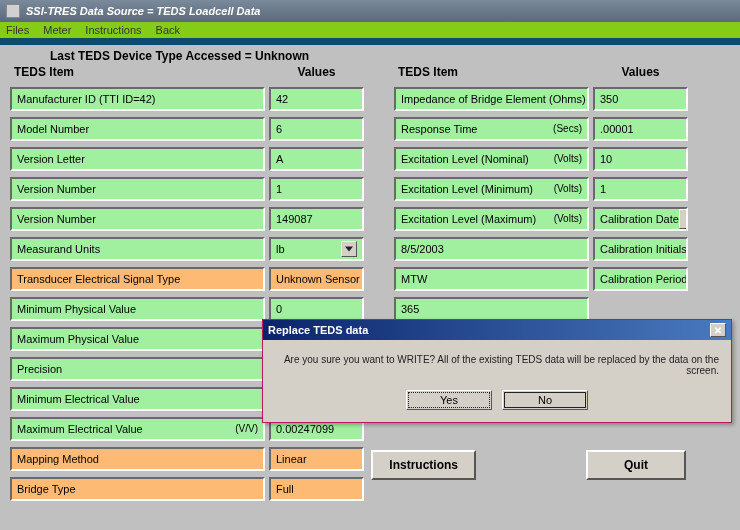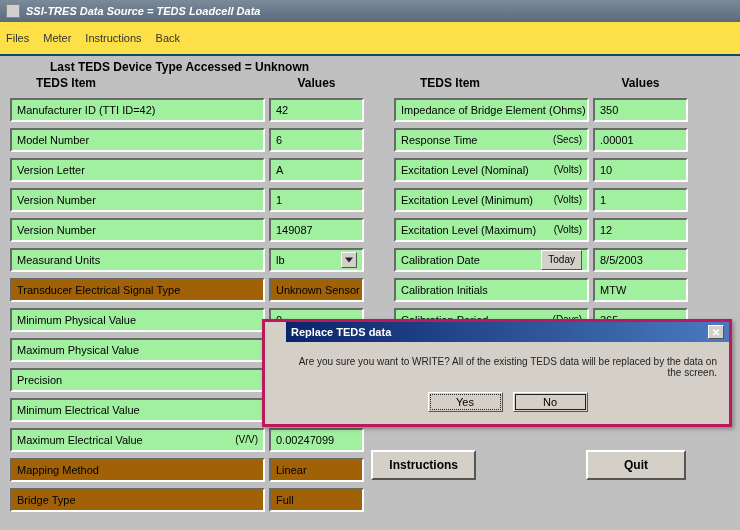--- a/index.html
+++ b/index.html
@@ -23,27 +23,27 @@
     font-size: 11px;
     font-weight: bold;
     font-style: italic;
   }
   .titlebar-icon {
     width: 14px; height: 14px;
     background: #d0d0d0;
     border: 1px solid #888;
   }
   .menubar {
-    background: #fde047;
-    padding: 10px 6px;
+    background: #84cc16;
+    padding: 2px 6px;
     display: flex;
     gap: 14px;
     color: #333;
     font-size: 11px;
-    border-bottom: 2px solid #0c4a6e;
+    border-bottom: 7px solid #0c4a6e;
   }
   .menubar span { cursor: default; }
   .content {
     padding: 4px 10px 10px 10px;
   }
   .subtitle {
     font-weight: bold;
     font-size: 12px;
     padding: 0 0 2px 40px;
   }
@@ -57,21 +57,20 @@
     gap: 6px 4px;
     align-content: start;
   }
   .col-right {
     grid-template-columns: 195px 95px;
   }
   .header-item {
     font-weight: bold;
     font-size: 12px;
     padding: 0 4px 2px 4px;
-    margin-left: 22px;
   }
   .header-val {
     font-weight: bold;
     font-size: 12px;
     text-align: center;
     padding: 0 4px 2px 4px;
   }
   .cell {
     border: 2px solid;
     border-color: #6a6a6a #fff #fff #6a6a6a;
@@ -79,21 +78,21 @@
     height: 23px;
     line-height: 16px;
     font-size: 11px;
     overflow: hidden;
     white-space: nowrap;
     display: flex;
     align-items: center;
     justify-content: space-between;
   }
   .green { background: #a0f0a0; }
-  .orange { background: #a16207; text-align: right; }
+  .orange { background: #fdba74; text-align: right; }
   .val-cell { }
   .dropdown-btn {
     width: 16px; height: 16px;
     background: #d4d0c8;
     border: 1px solid;
     border-color: #fff #555 #555 #fff;
     display: inline-flex;
     align-items: center;
     justify-content: center;
     margin-left: 3px;
@@ -132,23 +131,22 @@
     text-align: center;
     cursor: default;
   }
   
   .modal {
     position: absolute;
     top: 319px;
     left: 262px;
     width: 470px;
     background: #d4d0c8;
-    border: 3px solid #be185d;
+    border: 1px solid #be185d;
     box-shadow: 2px 2px 4px rgba(0,0,0,0.3);
-    padding-left: 21px;
   }
   .modal-titlebar {
     background: linear-gradient(90deg, #0a246a, #4a7ac0);
     color: #fff;
     font-weight: bold;
     font-size: 11px;
     padding: 3px 5px;
     display: flex;
     justify-content: space-between;
     align-items: center;
@@ -173,21 +171,21 @@
     display: flex;
     justify-content: center;
     gap: 10px;
     padding: 6px 0 12px 0;
   }
   .modal-btn {
     background: #d4d0c8;
     border: 1px solid;
     border-color: #fff #555 #555 #fff;
     padding: 3px 0;
-    width: 75px;
+    width: 86px;
     text-align: center;
     font-size: 11px;
     cursor: default;
     outline: 1px solid #222;
     outline-offset: -3px;
   }
   .modal-btn.default {
     outline: 1px dotted #222;
   }
 </style>
@@ -332,23 +330,20 @@
         <div class="cell green">
           <span>Excitation Level (Minimum)</span>
           <span class="unit-tag">(Volts)</span>
         </div>
         <div class="cell val-cell green">
           <span>1</span>
         </div>
         <div class="cell green">
           <span>Excitation Level (Maximum)</span>
           <span class="unit-tag">(Volts)</span>
-        </div>
-        <div class="cell val-cell green">
-          <span>12</span>
         </div>
         <div class="cell green">
           <span>Calibration Date</span>
           <span class="today-btn">Today</span>
         </div>
         <div class="cell val-cell green">
           <span>8/5/2003</span>
         </div>
         <div class="cell green">
           <span>Calibration Initials</span>

